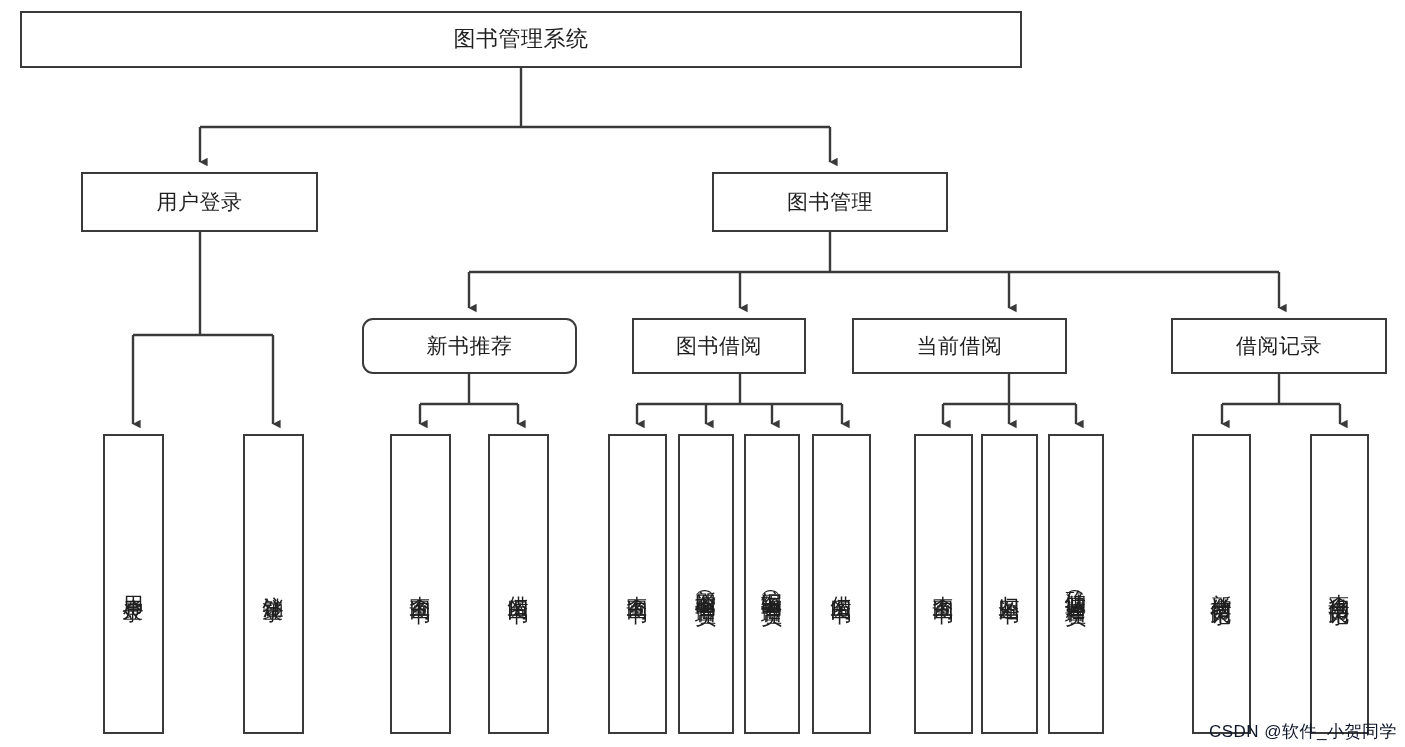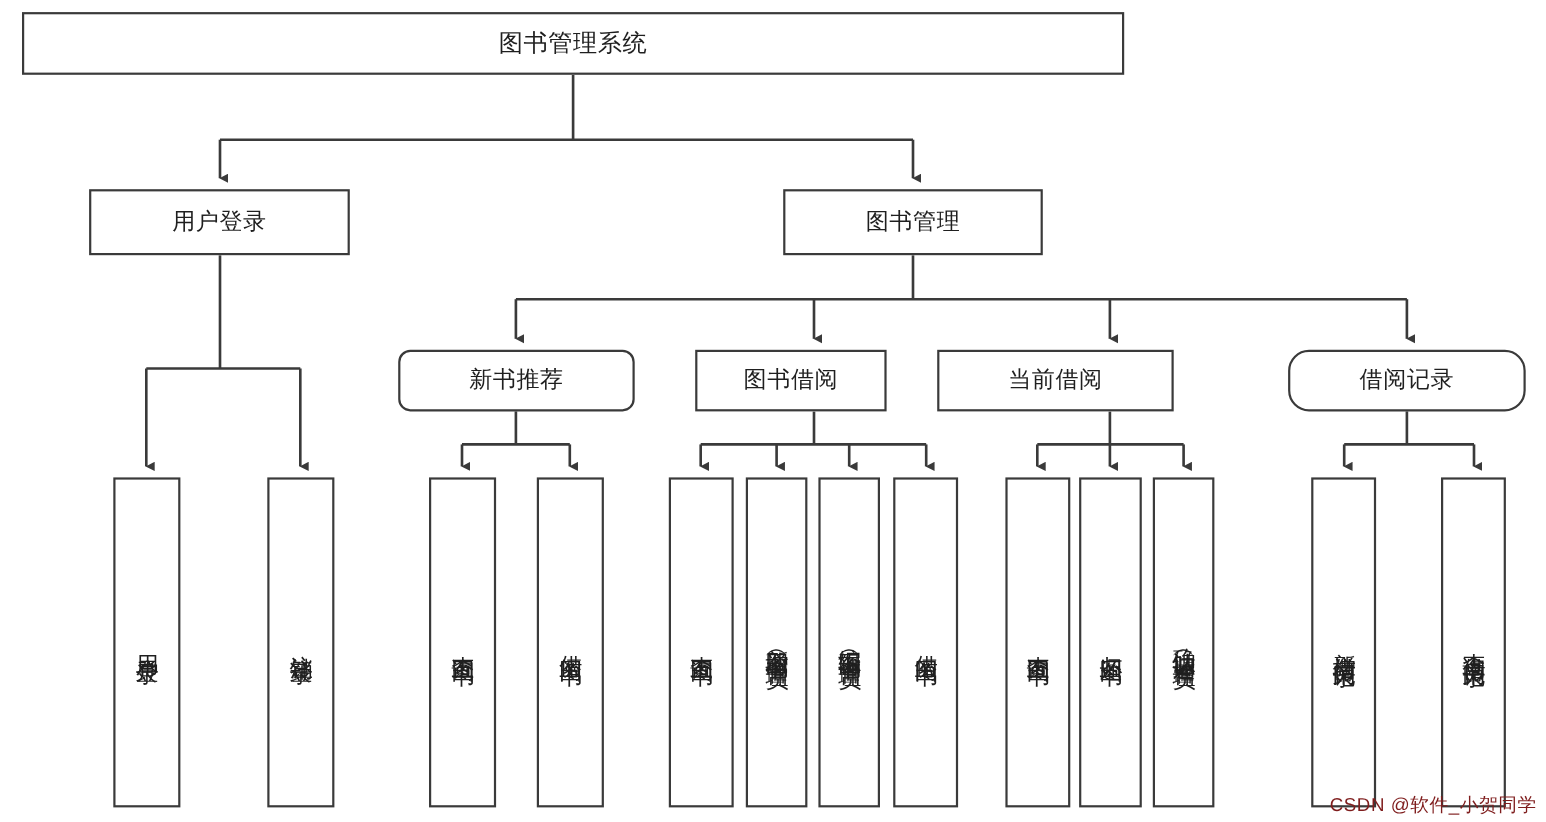--- a/index.html
+++ b/index.html
@@ -59,21 +59,21 @@
     font-size: 21px;
     letter-spacing: 2.5px;
     line-height: 1;
     white-space: nowrap;
   }
   .watermark {
     position: absolute;
     right: 8px;
     bottom: 4px;
     font-size: 17px;
-    color: #7f1d1d;
+    color: #0f172a;
     letter-spacing: 0.5px;
     white-space: nowrap;
     z-index: 5;
   }
 </style>
 </head>
 <body>
 
 <div id="diagram-canvas">
 
@@ -144,21 +144,21 @@
   </div>
 
   <div class="node horizontal" style="left:632px; top:318px; width:174px; height:56px;">
     <span class="node-label">图书借阅</span>
   </div>
 
   <div class="node horizontal" style="left:852px; top:318px; width:215px; height:56px;">
     <span class="node-label">当前借阅</span>
   </div>
 
-  <div class="node horizontal" style="left:1171px; top:318px; width:216px; height:56px;border-radius:19px;">
+  <div class="node horizontal" style="left:1171px; top:318px; width:216px; height:56px;">
     <span class="node-label">借阅记录</span>
   </div>
 
   <div class="node vertical" style="left:103px; top:434px; width:61px; height:300px;">
     <span class="node-label">用户登录</span>
   </div>
 
   <div class="node vertical" style="left:243px; top:434px; width:61px; height:300px;">
     <span class="node-label">注销登录</span>
   </div>

